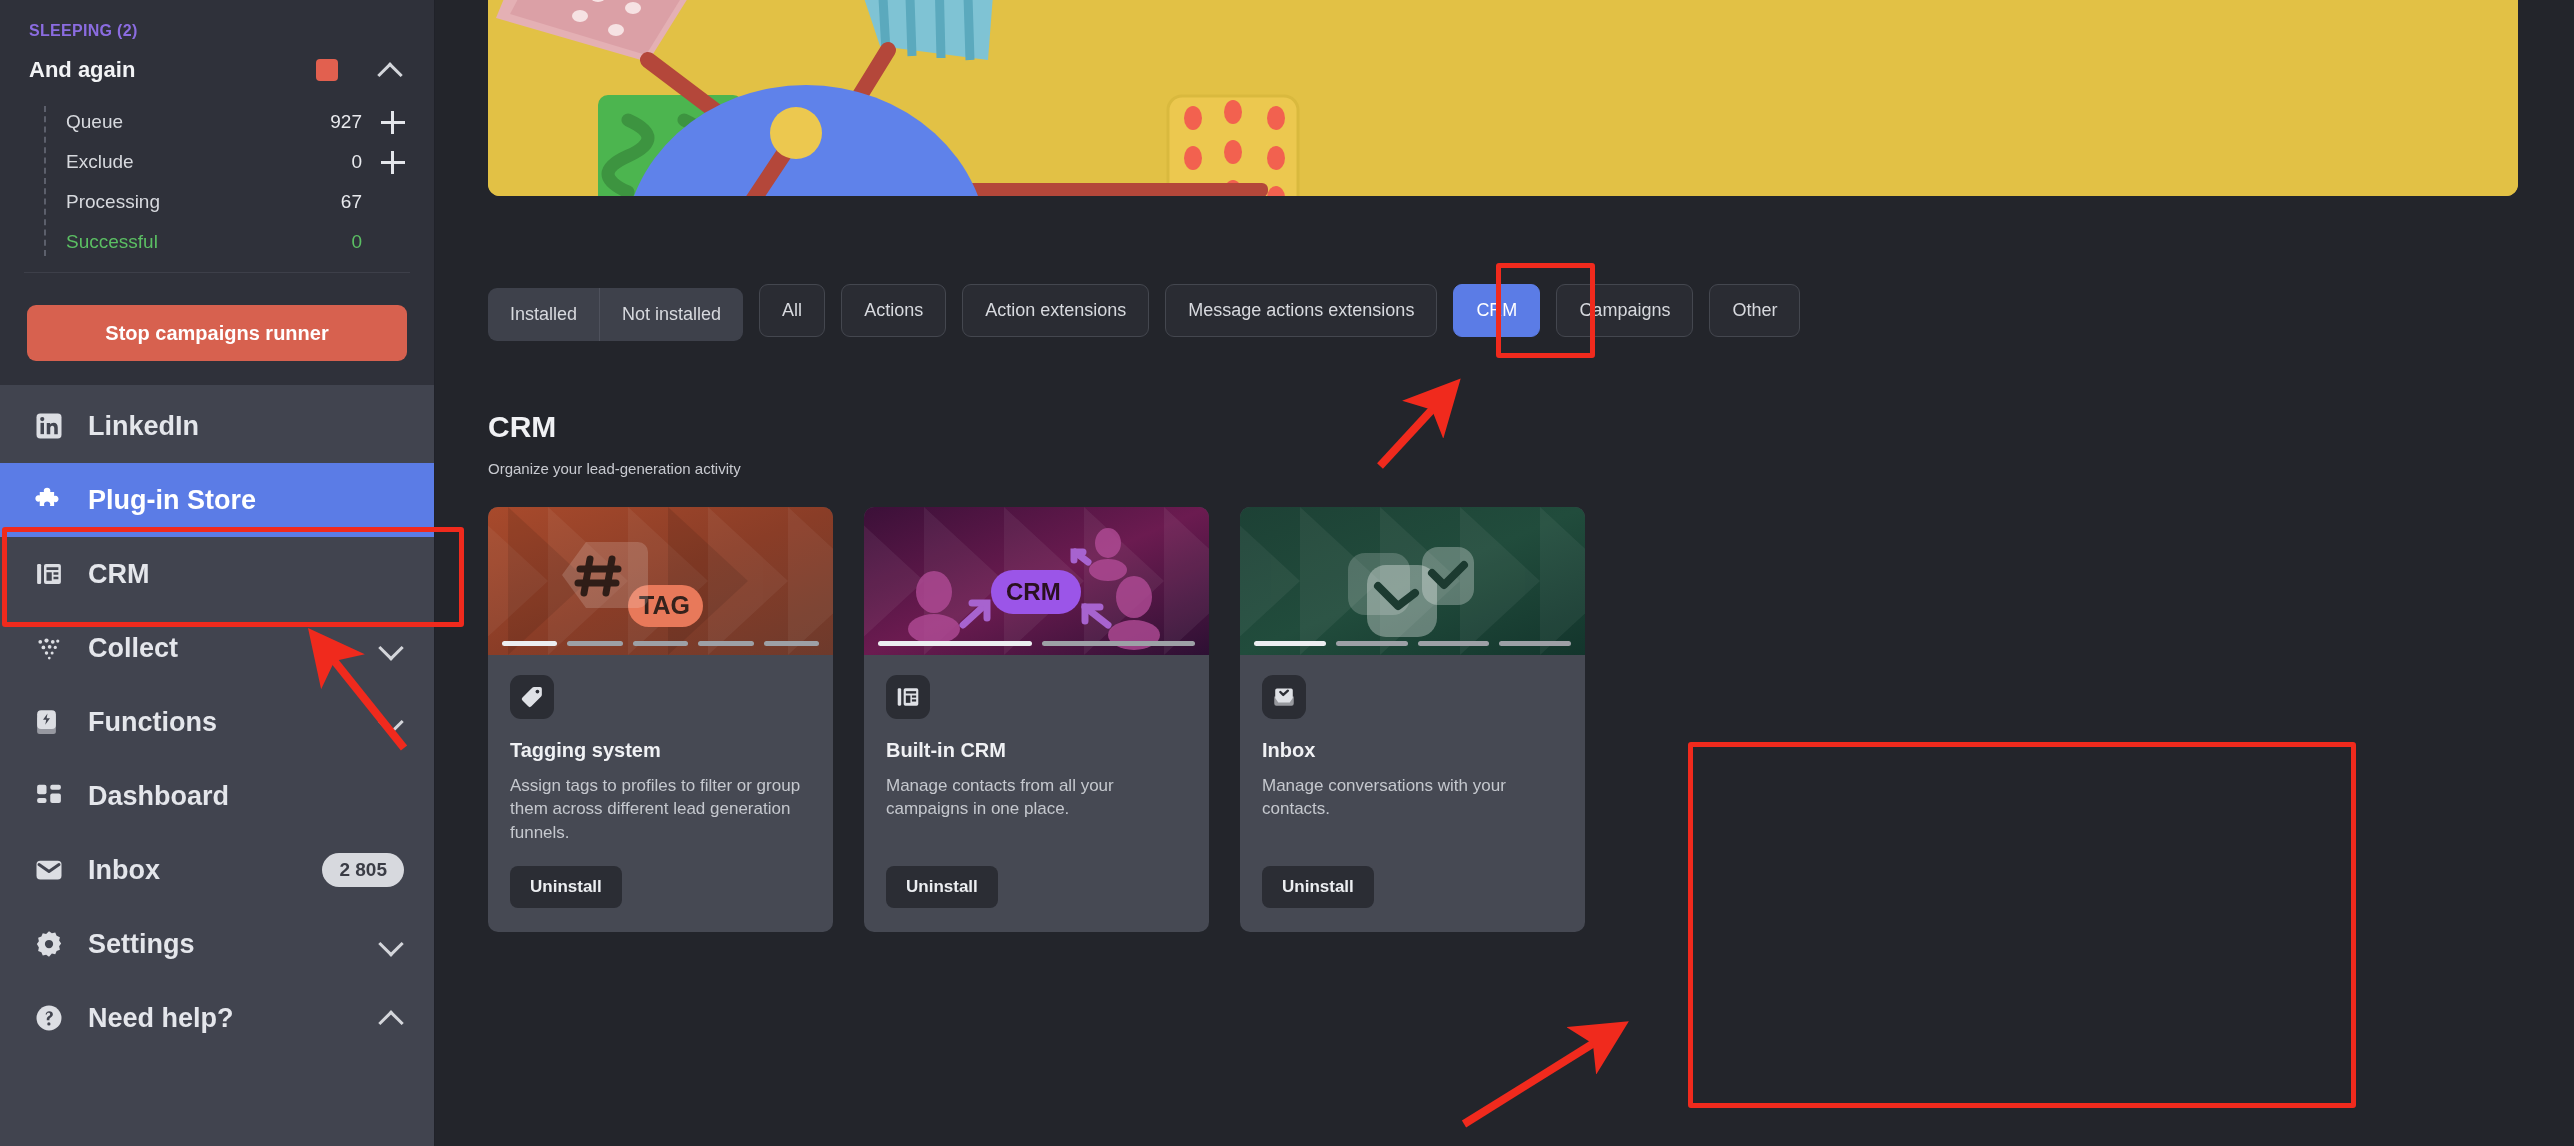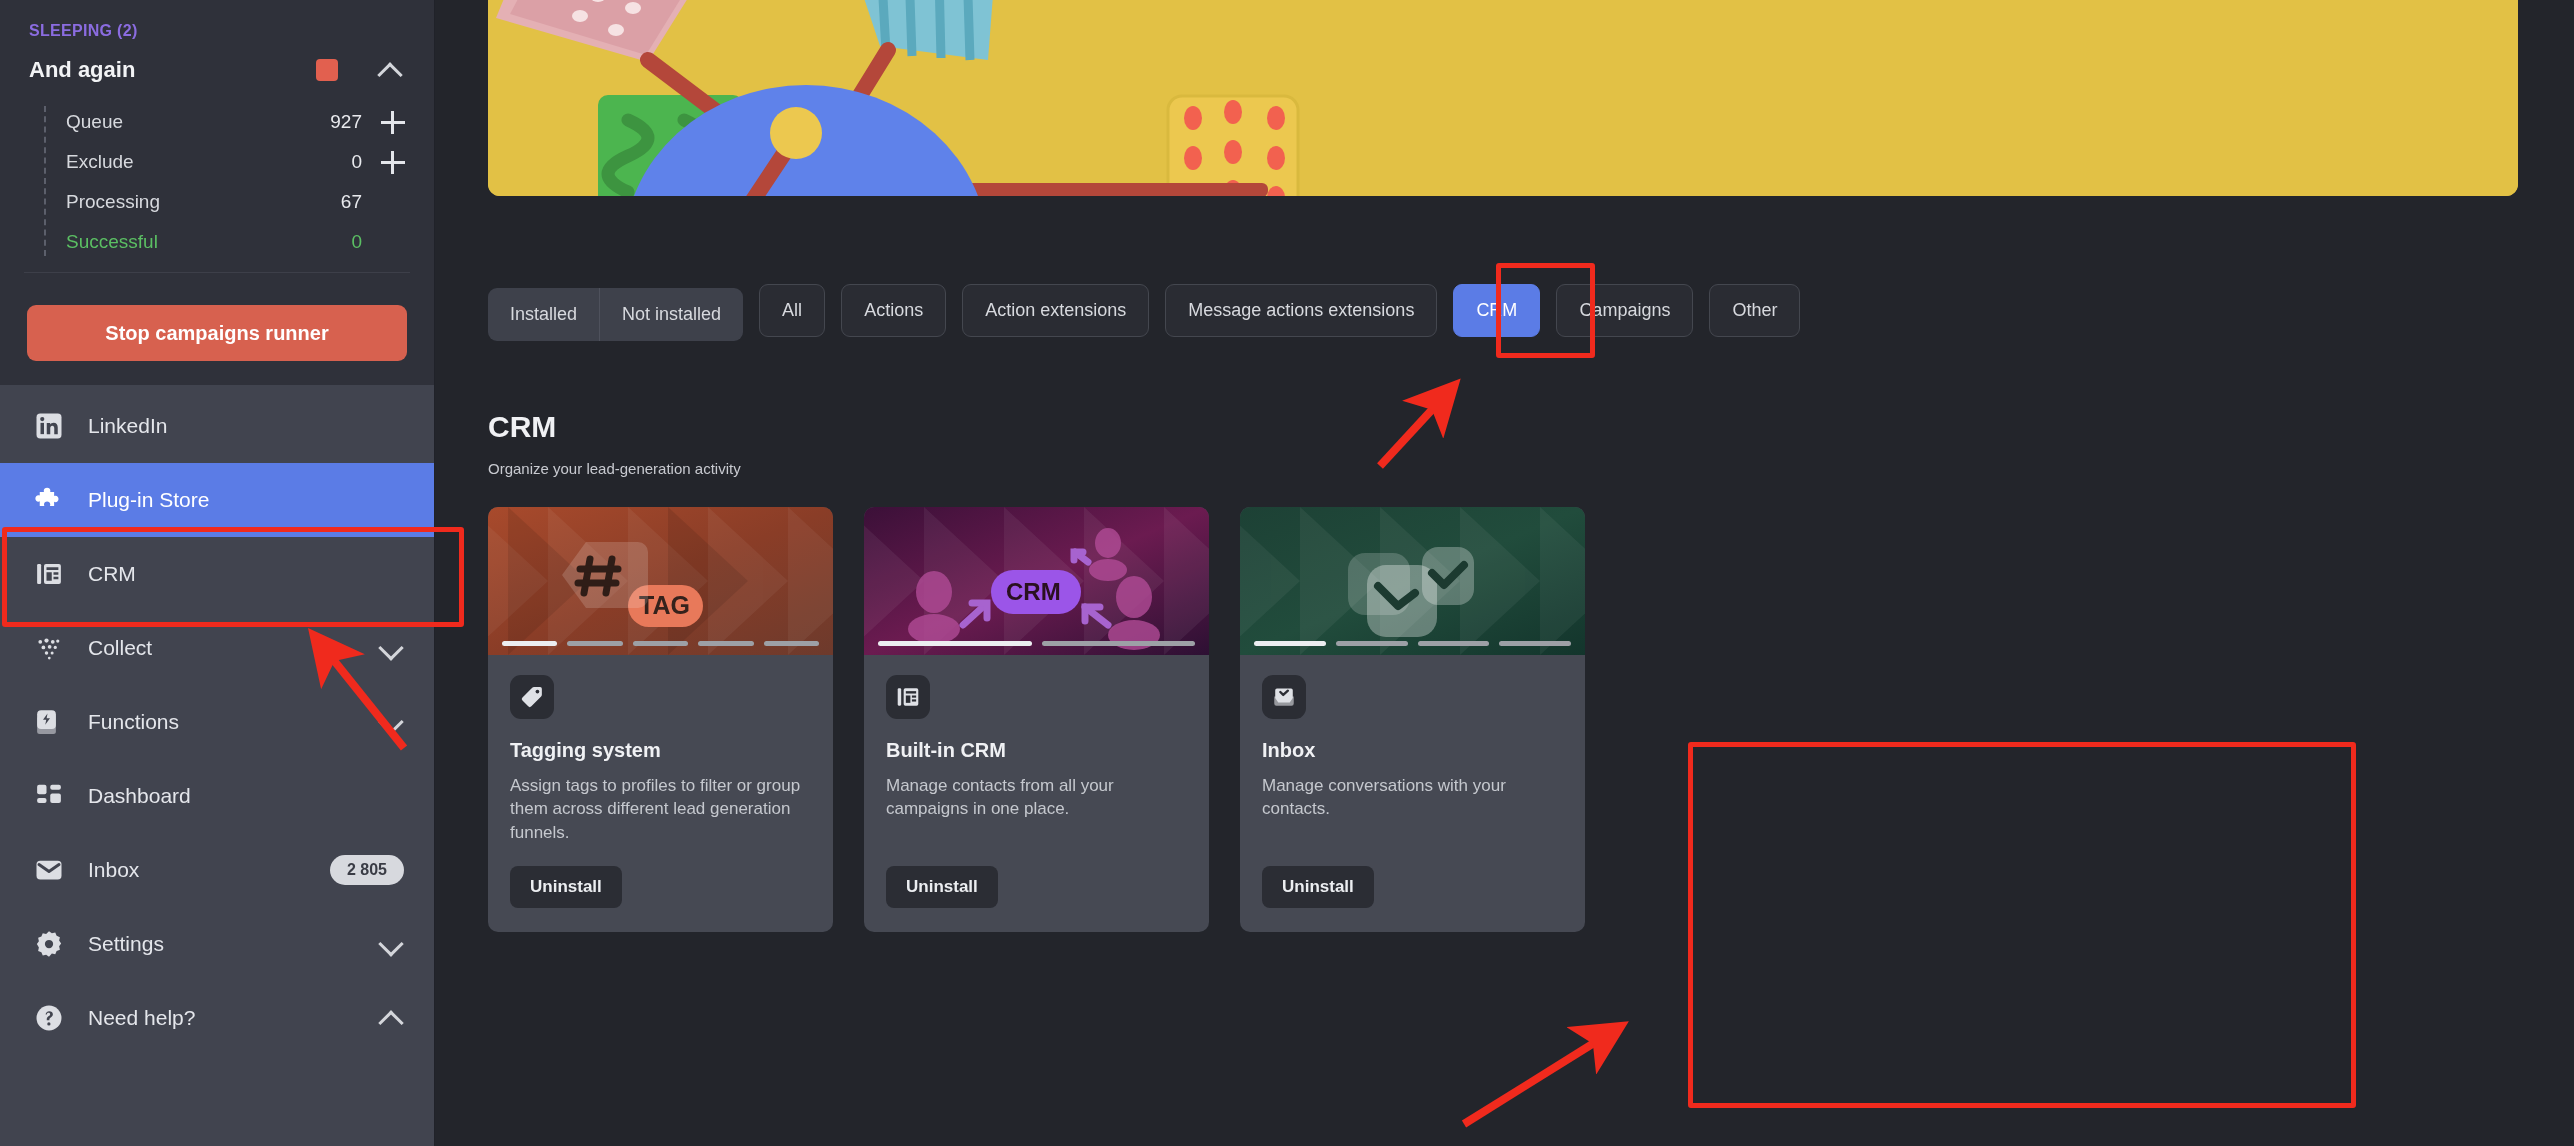--- a/index.html
+++ b/index.html
@@ -81,26 +81,26 @@
     cursor: pointer; position: relative;
   }
   .nav-item.active { background: #5b7ce6; }
   .nav-icon {
     width: 34px; height: 34px; margin-right: 22px;
     display: flex; align-items: center; justify-content: center;
     flex: 0 0 34px;
   }
   .nav-icon svg { width: 30px; height: 30px; fill: #dcdee3; }
   .nav-item.active .nav-icon svg { fill: #ffffff; }
-  .nav-label { color: #e4e6eb; font-size: 21px; font-weight: 400; flex: 1; }
+  .nav-label { color: #e4e6eb; font-size: 27px; font-weight: 700; flex: 1; }
   .nav-item.active .nav-label { color: #fff; }
   .badge {
     background: #d7d9de; color: #3a3c45;
     border-radius: 20px; padding: 6px 17px;
-    font-size: 16px; font-weight: 600;
+    font-size: 19px; font-weight: 600;
   }
   .navchev { width: 26px; height: 26px; position: relative; }
   .navchev::before {
     content: ""; position: absolute; left: 4px; top: 4px;
     width: 15px; height: 15px;
     border-left: 3px solid #d4d6db; border-bottom: 3px solid #d4d6db;
     transform: rotate(-45deg);
   }
   .navchev.up::before { top: 9px; transform: rotate(135deg); }
 

